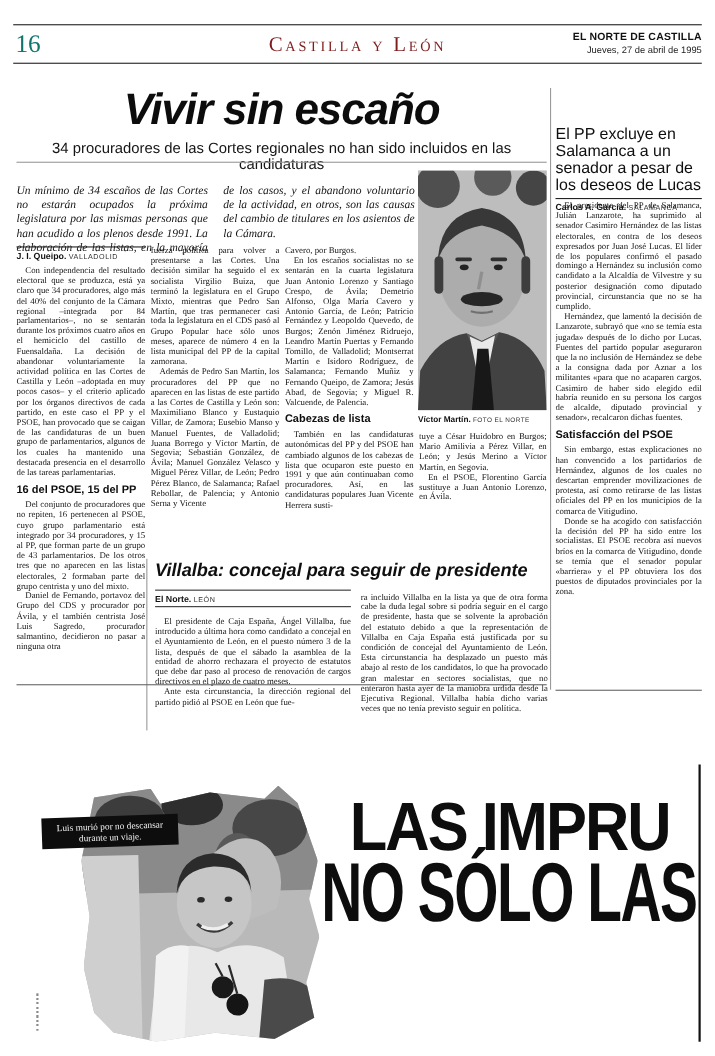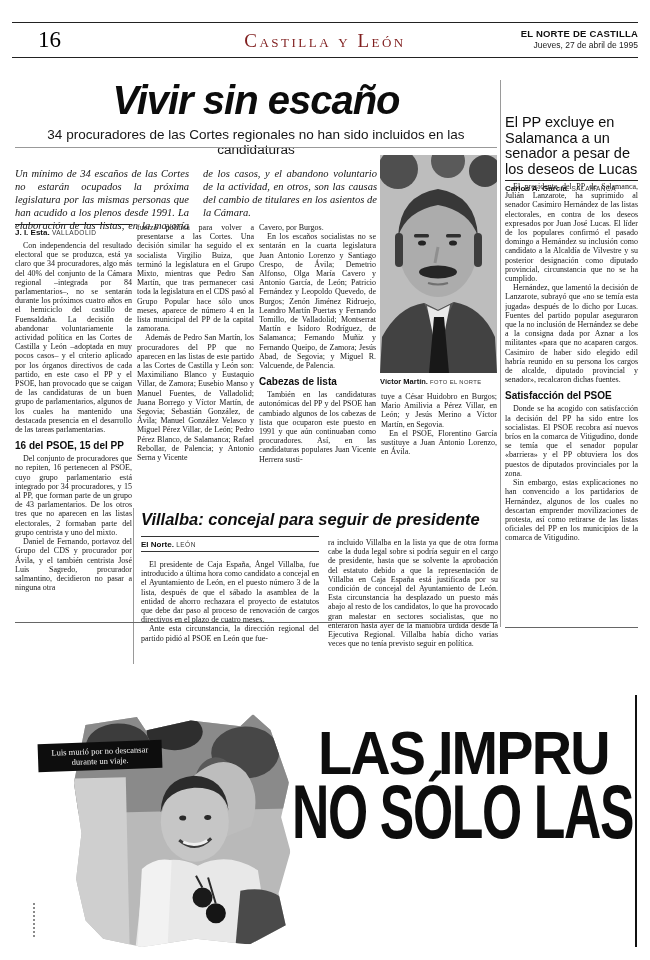--- a/index.html
+++ b/index.html
@@ -4,21 +4,21 @@
 <style>
   html,body{margin:0;padding:0;background:#e8e8e4;}
   .page{position:relative;width:650px;height:960px;background:#ffffff;margin:0 auto;
         overflow:hidden;color:#111;font-family:"Liberation Serif",serif;}
   .abs{position:absolute;}
   .rule{position:absolute;background:#222;height:1px;}
   .rule-light{position:absolute;background:#999;height:1px;}
   .vrule{position:absolute;background:#9a9a9a;width:1px;}
 
   
-  .pageno{font:23px "Liberation Serif",serif;color:#000000;margin-left:24px;}
+  .pageno{font:23px "Liberation Serif",serif;color:#0f766e;}
   .section{font:19px "Liberation Serif",serif;font-variant:small-caps;letter-spacing:2.5px;text-align:center;color:#7f1d1d;}
   .mast{text-align:right;font-family:"Liberation Sans",sans-serif;}
   .mast .m1{font-size:9.5px;font-weight:bold;letter-spacing:.2px;}
   .mast .m2{font-size:8.5px;margin-top:1px;color:#222;}
 
   
   .mainhead{font:italic bold 40px/1 "Liberation Sans",sans-serif;letter-spacing:-1px;text-align:center;color:#0c0c0c;}
   .subhead{font:13.5px "Liberation Sans",sans-serif;text-align:center;color:#151515;}
   .sidehead{font:14.5px/15.6px "Liberation Sans",sans-serif;color:#0e0e0e;}
   .boxhead{font:italic 600 16.5px "Liberation Sans",sans-serif;color:#0e0e0e;}
@@ -102,21 +102,21 @@
       <polygon points="54,162 64,162 69,218 49,218" fill="#181818"></polygon>
     </svg>
   </div>
   <div class="abs caption" style="left:380px;top:377px;width:117px;">
     <span class="cname">Víctor Martín.</span>
     <span class="ccredit">FOTO EL NORTE</span>
   </div>
 
   <div class="rule" style="left:15px;top:224px;width:117px;"></div>
   <div class="abs byline" style="left:15px;top:228px;width:117px;">
-    <span class="bname">J. I. Esta.</span>
+    <span class="bname">J. I. Queipo.</span>
     <span class="bplace">VALLADOLID</span>
   </div>
 
   <div class="abs bodycol" style="left:15px;top:241px;width:117px;height:380px;">
     <p>Con independencia del resultado electoral que se produzca, está ya claro que 34 procuradores, algo más del 40% del conjunto de la Cámara regional –integrada por 84 parlamentarios–, no se sentarán durante los próximos cuatro años en el hemiciclo del castillo de Fuensaldaña. La decisión de abandonar voluntariamente la actividad política en las Cortes de Castilla y León –adoptada en muy pocos casos– y el criterio aplicado por los órganos directivos de cada partido, en este caso el PP y el PSOE, han provocado que se caigan de las candidaturas de un buen grupo de parlamentarios, algunos de los cuales ha mantenido una destacada presencia en el desarrollo de las tareas parlamentarias.</p>
     <div class="colsub">16 del PSOE, 15 del PP</div>
     <p>Del conjunto de procuradores que no repiten, 16 pertenecen al PSOE, cuyo grupo parlamentario está integrado por 34 procuradores, y 15 al PP, que forman parte de un grupo de 43 parlamentarios. De los otros tres que no aparecen en las listas electorales, 2 formaban parte del grupo centrista y uno del mixto.</p>
     <p>Daniel de Fernando, portavoz del Grupo del CDS y procurador por Ávila, y el también centrista José Luis Sagredo, procurador salmantino, decidieron no pasar a ninguna otra</p>
   </div>
 
@@ -155,22 +155,22 @@
   <div class="abs sidehead" style="left:505px;top:84px;width:133px;margin-top:31px;">El PP excluye en Salamanca a un senador a pesar de los deseos de Lucas</div>
   <div class="rule" style="left:505px;top:180px;width:133px;"></div>
   <div class="abs byline" style="left:505px;top:184px;width:133px;">
     <span class="bname">Carlos A. García.</span>
     <span class="bplace">SALAMANCA</span>
   </div>
   <div class="abs bodycol" style="left:505px;top:182px;width:133px;height:426px;">
     <p>El presidente del PP de Salamanca, Julián Lanzarote, ha suprimido al senador Casimiro Hernández de las listas electorales, en contra de los deseos expresados por Juan José Lucas. El líder de los populares confirmó el pasado domingo a Hernández su inclusión como candidato a la Alcaldía de Vilvestre y su posterior designación como diputado provincial, circunstancia que no se ha cumplido.</p>
     <p>Hernández, que lamentó la decisión de Lanzarote, subrayó que «no se temía esta jugada» después de lo dicho por Lucas. Fuentes del partido popular aseguraron que la no inclusión de Hernández se debe a la consigna dada por Aznar a los militantes «para que no acaparen cargos. Casimiro de haber sido elegido edil habría reunido en su persona los cargos de alcalde, diputado provincial y senador», recalcaron dichas fuentes.</p>
     <div class="colsub">Satisfacción del PSOE</div>
+    <p>Sin embargo, estas explicaciones no han convencido a los partidarios de Hernández, algunos de los cuales no descartan emprender movilizaciones de protesta, así como retirarse de las listas oficiales del PP en los municipios de la comarca de Vitigudino.</p>
     <p>Donde se ha acogido con satisfacción la decisión del PP ha sido entre los socialistas. El PSOE recobra así nuevos bríos en la comarca de Vitigudino, donde se temía que el senador popular «barriera» y el PP obtuviera los dos puestos de diputados provinciales por la zona.</p>
-    <p>Sin embargo, estas explicaciones no han convencido a los partidarios de Hernández, algunos de los cuales no descartan emprender movilizaciones de protesta, así como retirarse de las listas oficiales del PP en los municipios de la comarca de Vitigudino.</p>
   </div>
 
   <div class="rule-light" style="left:15px;top:622px;width:482px;background:#666;"></div>
   <div class="rule-light" style="left:505px;top:627px;width:133px;background:#666;"></div>
 
   <div class="adphoto" style="left:75px;top:716px;width:215px;height:230px;">
     <svg width="215" height="230" viewBox="0 0 215 230">
       <rect width="215" height="230" fill="#b9b9b9"></rect>
       <rect x="0" y="0" width="215" height="95" fill="#8a8a8a"></rect>
       <ellipse cx="45" cy="28" rx="32" ry="22" fill="#3c3c3c"></ellipse>

